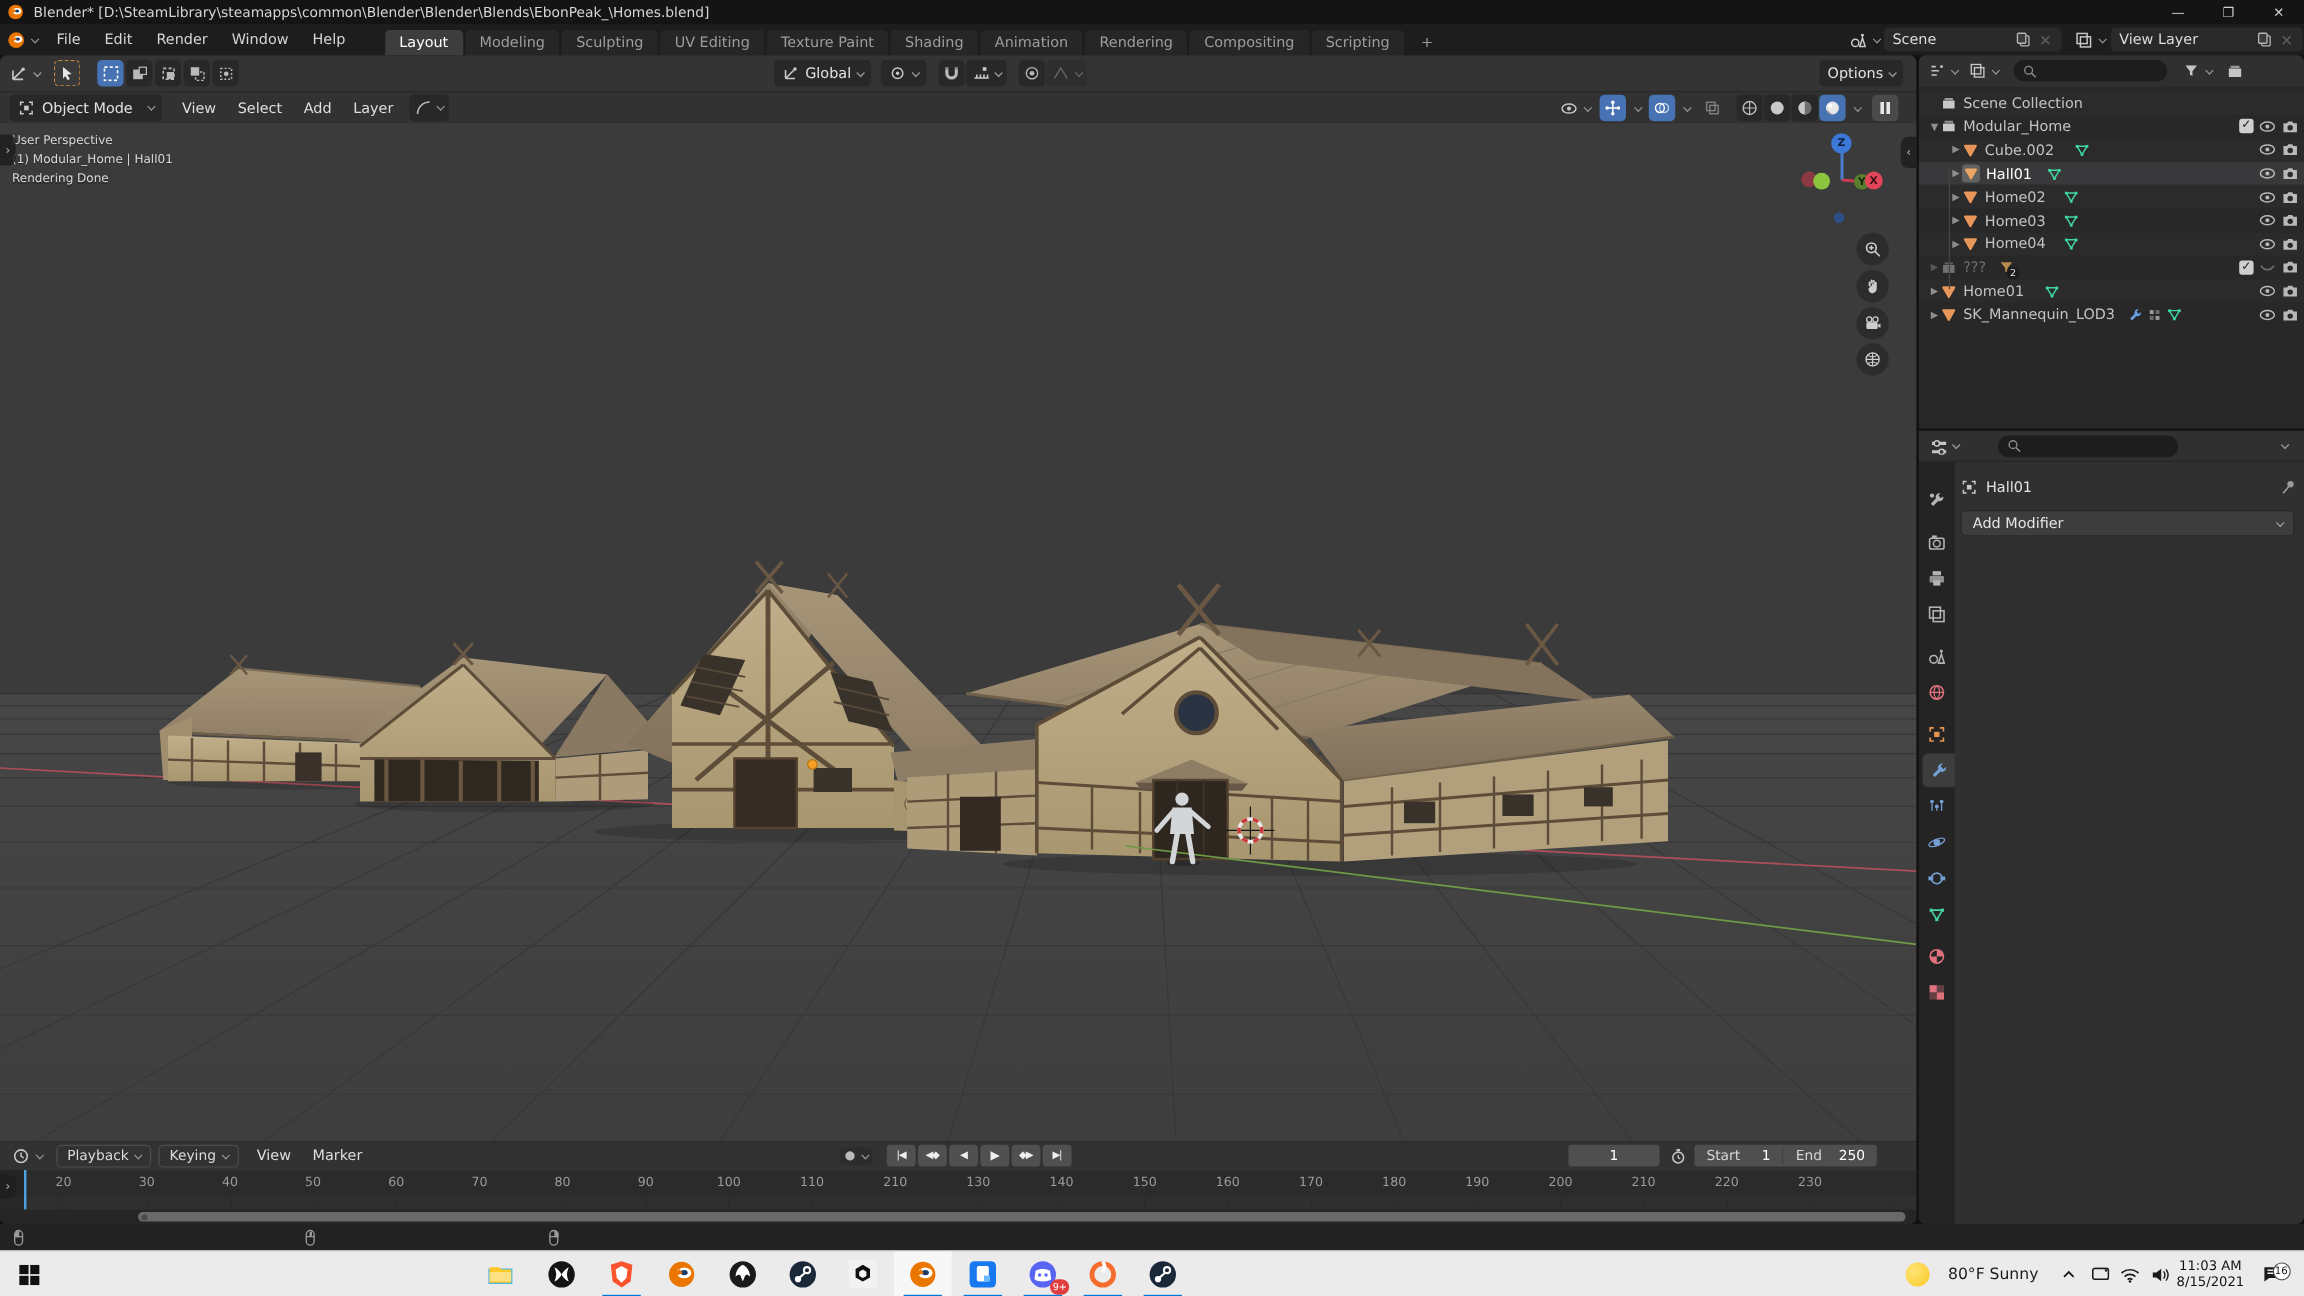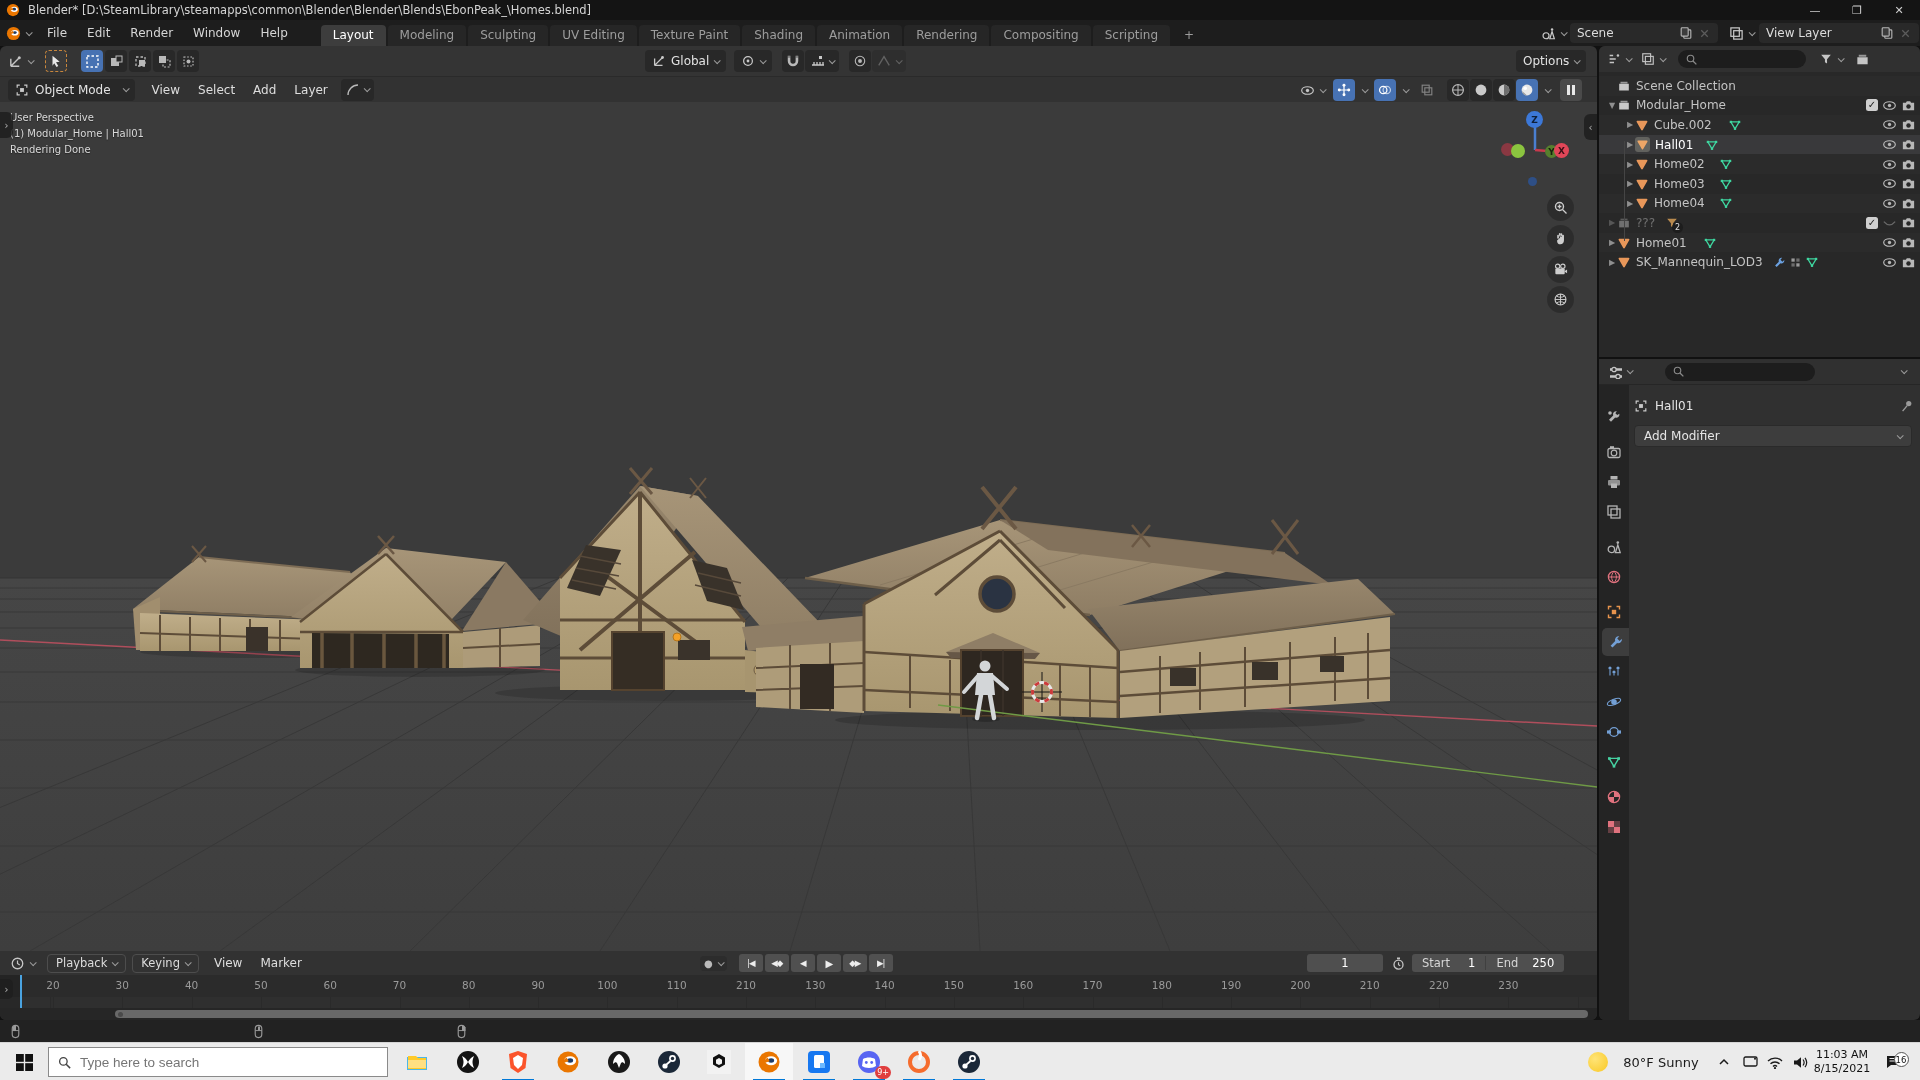--- a/index.html
+++ b/index.html
@@ -1156,26 +1156,20 @@
   <div class="tcell" style="left:0">
     <svg width="17" height="17">
         <g fill="#111">
           <rect x="0" y="0" width="7.8" height="7.8"></rect>
           <rect x="9.2" y="0" width="7.8" height="7.8"></rect>
           <rect x="0" y="9.2" width="7.8" height="7.8"></rect>
           <rect x="9.2" y="9.2" width="7.8" height="7.8"></rect>
         </g>
       </svg>
   </div>
-  <div id="searchbox">
-    <svg class="ic" width="15" height="15" color="#444" style="margin-right:8px">
-        <use href="#i-search"></use>
-      </svg>
-    <input placeholder="Type here to search" style="">
-  </div>
   <div class="tcell" style="left:393px">
     <svg width="24" height="24">
         <path d="M2 7h20v13H2z" fill="#4db6e8"></path>
         <path d="M3 6h8l2 2h8v11H3z" fill="#ffca28"></path>
         <path d="M3 10h18v8H3z" fill="#ffe082"></path>
       </svg>
   </div>
   <div class="tcell" style="left:444px">
     <svg width="24" height="24">
         <circle cx="12" cy="12" r="11" fill="#141414"></circle>

